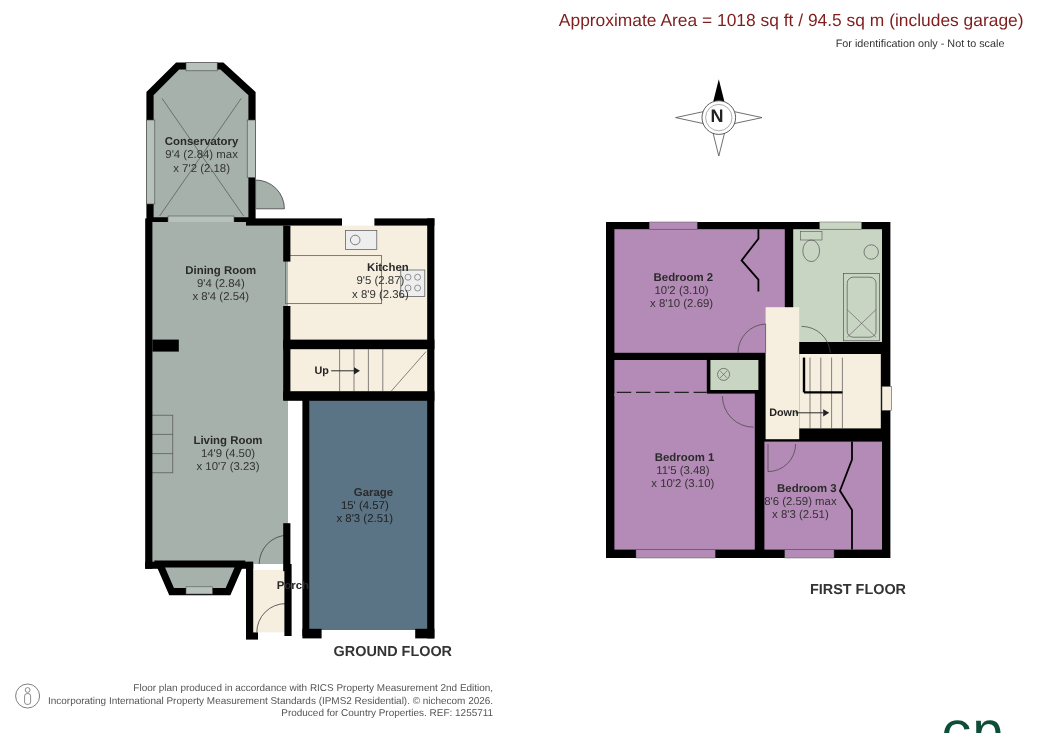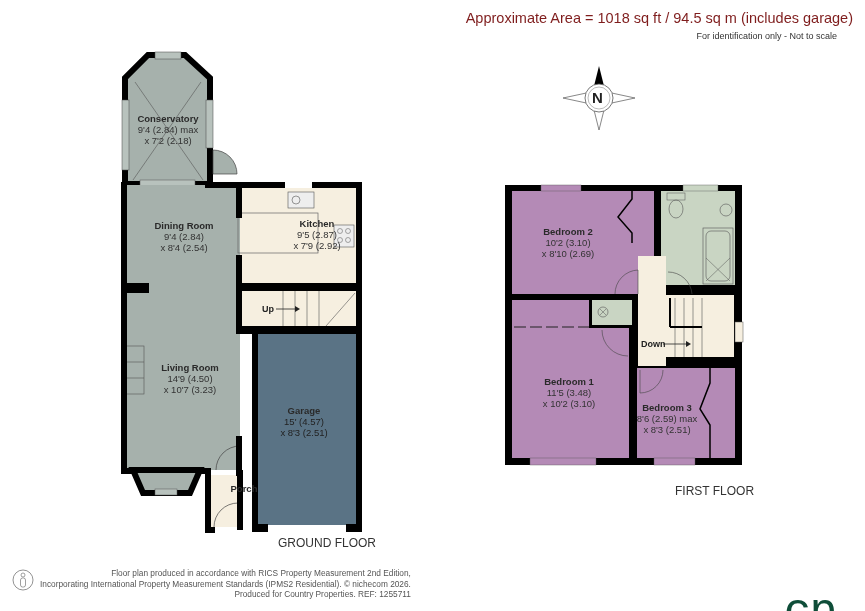--- a/index.html
+++ b/index.html
@@ -2,22 +2,22 @@
 <html><head>
 <meta charset="utf-8">
 <style>
   html,body{margin:0;padding:0;background:#fff;}
   body{width:865px;height:611px;position:relative;overflow:hidden;font-family:"Liberation Sans",sans-serif;color:#222;}
   .abs{position:absolute;}
   .hdr-area{right:12px;top:10px;font-size:14.5px;color:#7f1d1d;text-align:right;white-space:nowrap;}
   .hdr-note{right:28px;top:31px;font-size:9px;color:#333;text-align:right;white-space:nowrap;}
   svg{position:absolute;left:0;top:0;}
   .room-label{position:absolute;text-align:center;font-size:9.5px;line-height:11px;color:#333;white-space:nowrap;transform:translateX(-50%);}
-  .room-label .nm{font-weight:bold;color:#2a2a2a;}
-  .floor-label{position:absolute;font-weight:normal;font-size:12px;color:#333;white-space:nowrap;}
+  .room-label .nm{font-weight:bold;color:#2a2a2a;text-align:right;}
+  .floor-label{position:absolute;font-weight:bold;font-size:12px;color:#333;white-space:nowrap;}
   .stair-label{position:absolute;font-weight:bold;font-size:9px;color:#222;}
   .footer{left:40px;top:568px;font-size:8.3px;line-height:10.5px;color:#555;white-space:nowrap;text-align:right;}
   .logo{right:30px;top:553px;font-family:Liberation Mono, monospace;font-size:46px;color:#0e4d38;letter-spacing:-2px;line-height:46px;margin-top:37px;}
 </style>
 </head>
 <body>
 
 <div class="abs hdr-area">Approximate Area = 1018 sq ft / 94.5 sq m (includes garage)</div>
 <div class="abs hdr-note">For identification only - Not to scale</div>
 
@@ -164,21 +164,21 @@
   <div>x 7'2 (2.18)</div>
 </div>
 <div class="room-label" style="left:184px;top:220px;">
   <div class="nm">Dining Room</div>
   <div>9'4 (2.84)</div>
   <div>x 8'4 (2.54)</div>
 </div>
 <div class="room-label" style="left:293px;top:218px;margin-left:24px;">
   <div class="nm">Kitchen</div>
   <div>9'5 (2.87)</div>
-  <div>x 7'9 (2.92)</div>
+  <div>x 8'9 (2.36)</div>
 </div>
 <div class="room-label" style="left:190px;top:362px;">
   <div class="nm">Living Room</div>
   <div>14'9 (4.50)</div>
   <div>x 10'7 (3.23)</div>
 </div>
 <div class="room-label" style="left:304px;top:405px;color:#222;">
   <div class="nm">Garage</div>
   <div>15' (4.57)</div>
   <div>x 8'3 (2.51)</div>

